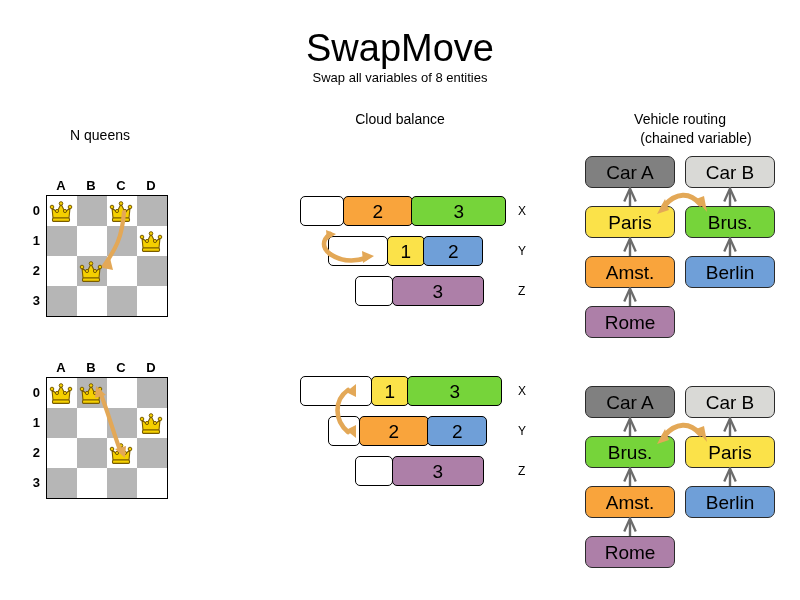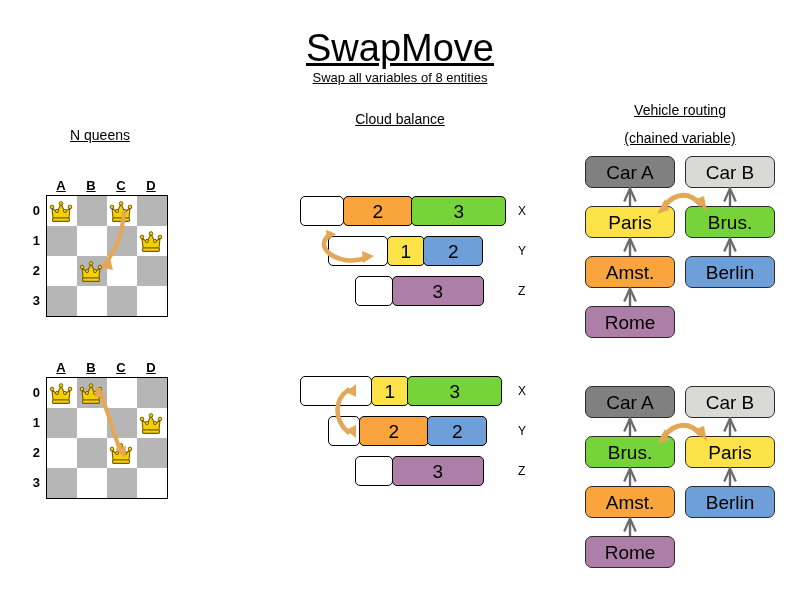--- a/index.html
+++ b/index.html
@@ -1,21 +1,21 @@
 <!DOCTYPE html>
 <html><head>
 <meta charset="utf-8">
 <style>
   html,body{margin:0;padding:0;}
   body{
     width:800px;height:600px;position:relative;background:#ffffff;
     font-family:"Liberation Sans","DejaVu Sans",sans-serif;color:#000;
     overflow:hidden;
   }
-  .abs{position:absolute;text-decoration:underline;}
+  .abs{position:absolute;}
 
   
   #page-title{
     left:0;top:26px;width:800px;text-align:center;
     font-size:38px;line-height:44px;font-weight:400;letter-spacing:0px;
   }
   #page-subtitle{
     left:0;top:70px;width:800px;text-align:center;
     font-size:13px;line-height:16px;
   }
@@ -58,22 +58,22 @@
   svg.overlay{position:absolute;left:0;top:0;width:800px;height:600px;pointer-events:none;}
 </style>
 </head>
 <body>
 
 <div class="abs" id="page-title">SwapMove</div>
 <div class="abs" id="page-subtitle">Swap all variables of 8 entities</div>
 
 <div class="abs section-head" style="left:20px;top:126px;width:160px;">N queens</div>
 <div class="abs section-head" style="left:320px;top:110px;width:160px;">Cloud balance</div>
-<div class="abs section-head" style="left:600px;top:101px;width:160px;">Vehicle routing</div>
-<div class="abs section-head" style="left:600px;top:129px;width:160px;">(chained variable)</div>
+<div class="abs section-head" style="left:600px;top:110px;width:160px;">Vehicle routing</div>
+<div class="abs section-head" style="left:616px;top:129px;width:160px;">(chained variable)</div>
 
 <div class="abs" id="nq-before" style="left:46px;top:178px;">
   <div class="collabels">
     <div class="collabel">A</div>
     <div class="collabel">B</div>
     <div class="collabel">C</div>
     <div class="collabel">D</div>
   </div>
   <div class="rowlabels" style="left:-20px;top:18px;">
     <div class="rowlabel">0</div>

